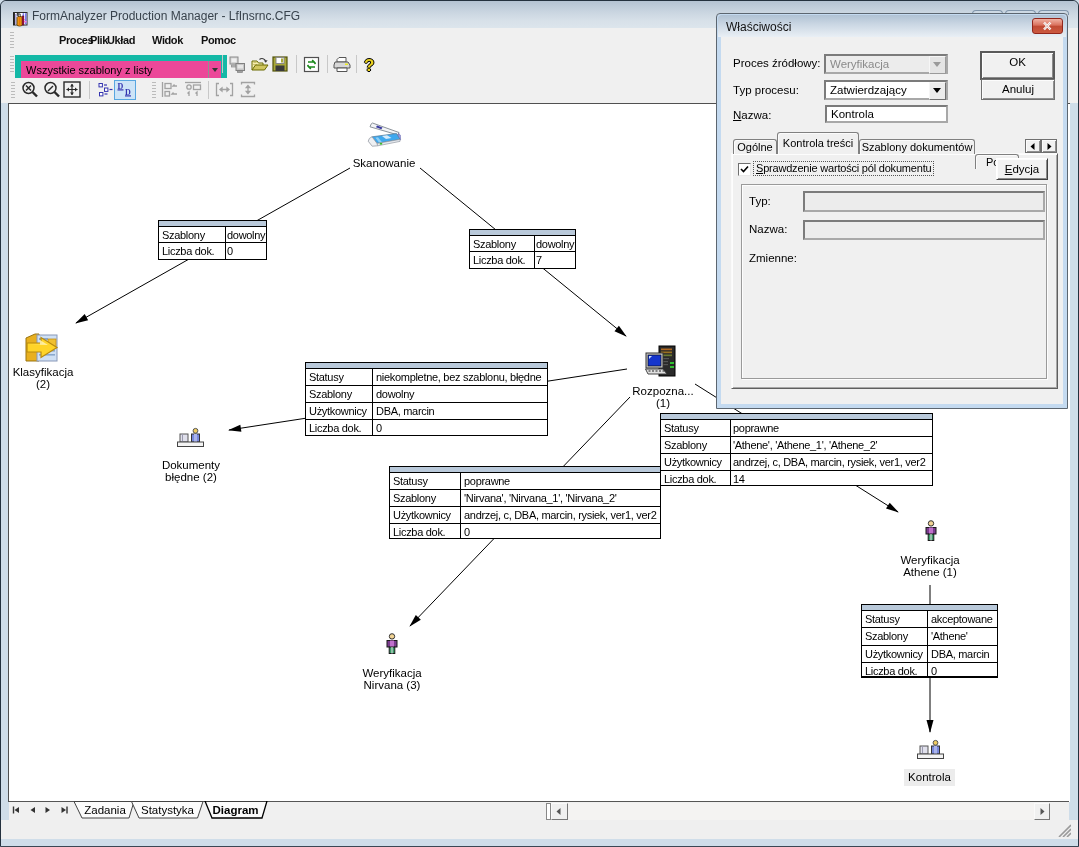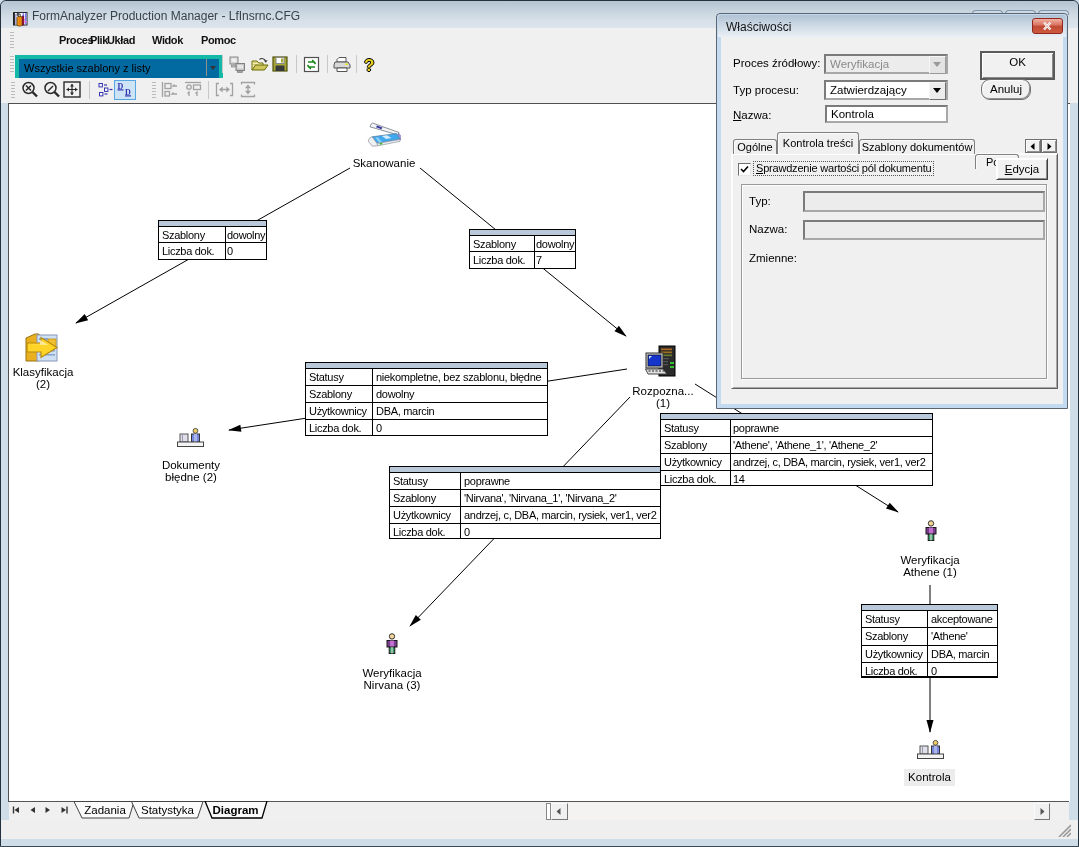--- a/index.html
+++ b/index.html
@@ -12,22 +12,22 @@
 #title-ic{position:absolute;left:11px;top:10px;}
 #title-tx{position:absolute;left:31px;top:8px;font-size:12px;color:#38424c;}
 .capstub{position:absolute;top:9px;height:4px;width:29px;border:1px solid #8095ab;
   border-bottom:none;border-radius:4px 4px 0 0;background:#cdd9e4;}
 #menubar{position:absolute;left:1px;top:28px;width:1077px;height:24px;background:#f0f0f0;}
 .mitem{position:absolute;top:6px;font-size:11px;font-weight:bold;letter-spacing:-0.4px;color:#111;}
 .vgrip{position:absolute;width:4px;background-image:repeating-linear-gradient(180deg,#bbb 0,#bbb 1px,#f0f0f0 1px,#f0f0f0 3px);}
 #tb1{position:absolute;left:1px;top:52px;width:1077px;height:26px;background:#f0f0f0;}
 #tb2{position:absolute;left:1px;top:78px;width:1077px;height:25px;background:#f0f0f0;}
 .tsep{position:absolute;top:3px;height:18px;width:1px;background:#c8c8c8;}
-#combo{position:absolute;left:14px;top:3px;width:200px;height:19px;background:#0369a1;
-  border:4px solid #14b8a6;font-size:11px;}
+#combo{position:absolute;left:14px;top:3px;width:200px;height:19px;background:#ec4899;
+  border:6px solid #14b8a6;font-size:11px;}
 #combo span{position:absolute;left:5px;top:3px;}
 #combo .cbtn{position:absolute;right:0;top:0;width:12px;height:17px;border-left:1px solid #909090;}
 #combo .cbtn:after{content:"";position:absolute;left:3px;top:7px;border:3px solid transparent;border-top:4px solid #333;}
 .ticon{position:absolute;top:4px;}
 #canvasbg{position:absolute;left:8px;top:103px;width:1061px;height:698px;background:#fff;
   border-left:1px solid #505050;border-top:1px solid #505050;}
 #diagram{position:absolute;left:0;top:0;width:1079px;height:847px;}
 #edges{position:absolute;left:0;top:0;}
 .tbl{position:absolute;background:#fff;border:1px solid #000;font-size:11px;letter-spacing:-0.3px;color:#000;}
 .tstrip{height:5px;background:#b9c9da;border-bottom:1px solid #000;}
@@ -480,21 +480,21 @@
     <span style="position:absolute;left:4px;top:2px;">Zatwierdzający</span>
     <div style="position:absolute;right:0px;top:0px;width:15px;height:16px;background:#ececec;border:1px solid #fff;border-color:#f6f6f6 #707070 #707070 #f6f6f6;">
       <div style="position:absolute;left:3px;top:5px;border:4px solid transparent;border-top:5px solid #000;"></div>
     </div>
   </div>
   <div class="dlabel" style="left:16px;top:95px;"><u>N</u>azwa:</div>
   <div class="sunken" style="left:108px;top:91px;width:123px;height:18px;">
     <span style="position:absolute;left:4px;top:1px;">Kontrola</span>
   </div>
   <div class="btn" style="left:263px;top:37px;width:75px;height:29px;line-height:18px;border-width:2px;border-color:#5a5a5a;box-shadow:inset 1px 1px 0 #fcfcfc,inset -1px -1px 0 #8a8a8a;">OK</div>
-  <div class="btn" style="left:264px;top:65px;width:50px;height:21px;line-height:19px;border-radius:9px;">Anuluj</div>
+  <div class="btn" style="left:264px;top:65px;width:74px;height:21px;line-height:19px;">Anuluj</div>
 
   <div style="position:absolute;box-sizing:border-box;left:14px;top:139px;width:327px;height:236px;background:#f0f0f0;border:1px solid;border-color:#fafafa #5f5f5f #5f5f5f #fafafa;box-shadow:inset 1px 1px 0 #fdfdfd,inset -1px -1px 0 #a8a8a8;"></div>
 
   <div class="dtab" style="left:16px;top:125px;width:44px;height:15px;line-height:14px;">Ogólne</div>
   <div class="dtab sel" style="left:60px;top:118px;width:82px;height:22px;">Kontrola treści</div>
   <div class="dtab" style="left:142px;top:125px;width:116px;height:15px;line-height:14px;">Szablony dokumentów</div>
   <div class="dtab" style="left:258px;top:140px;width:44px;height:15px;line-height:14px;">Pola</div>
   <div class="btn" style="left:308px;top:125px;width:16px;height:14px;"><svg width="8" height="8" style="margin-top:3px;">
         <polygon points="5.5,0 1.5,3.5 5.5,7" fill="#000"></polygon>
       </svg></div>

